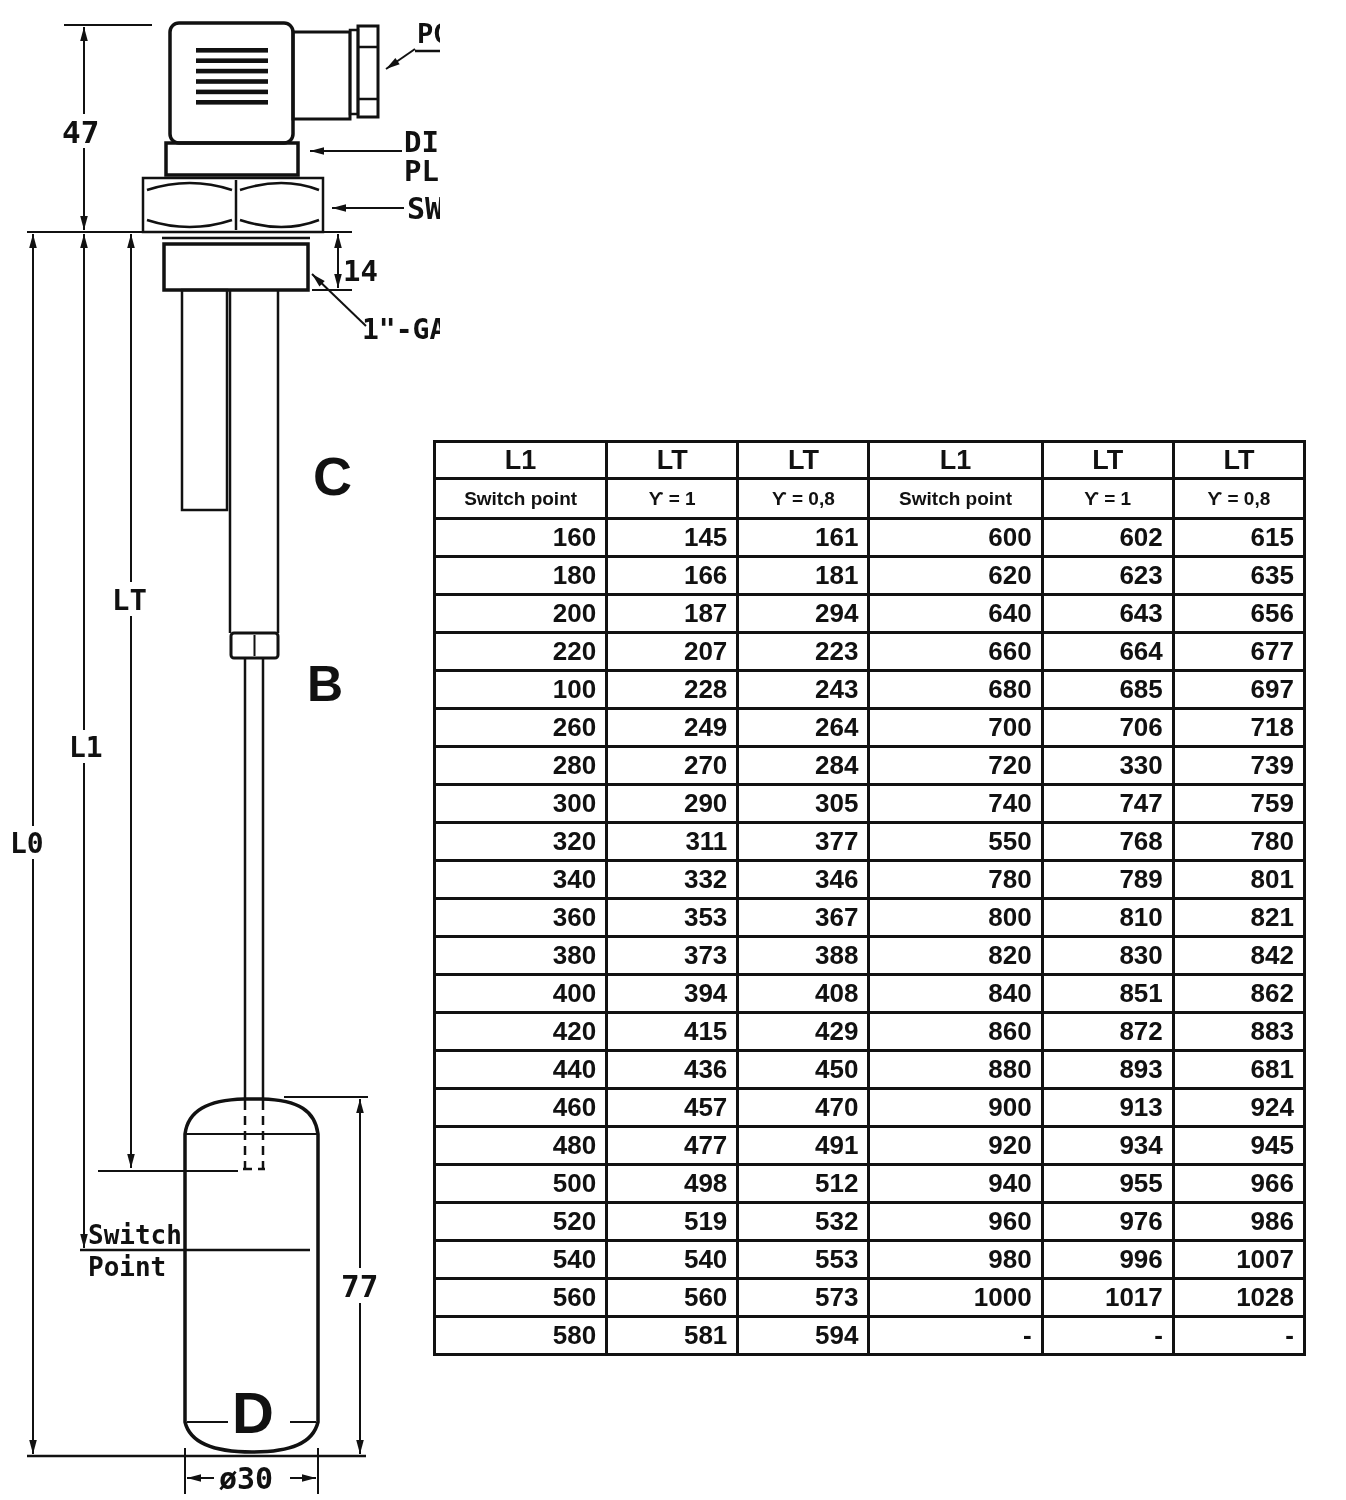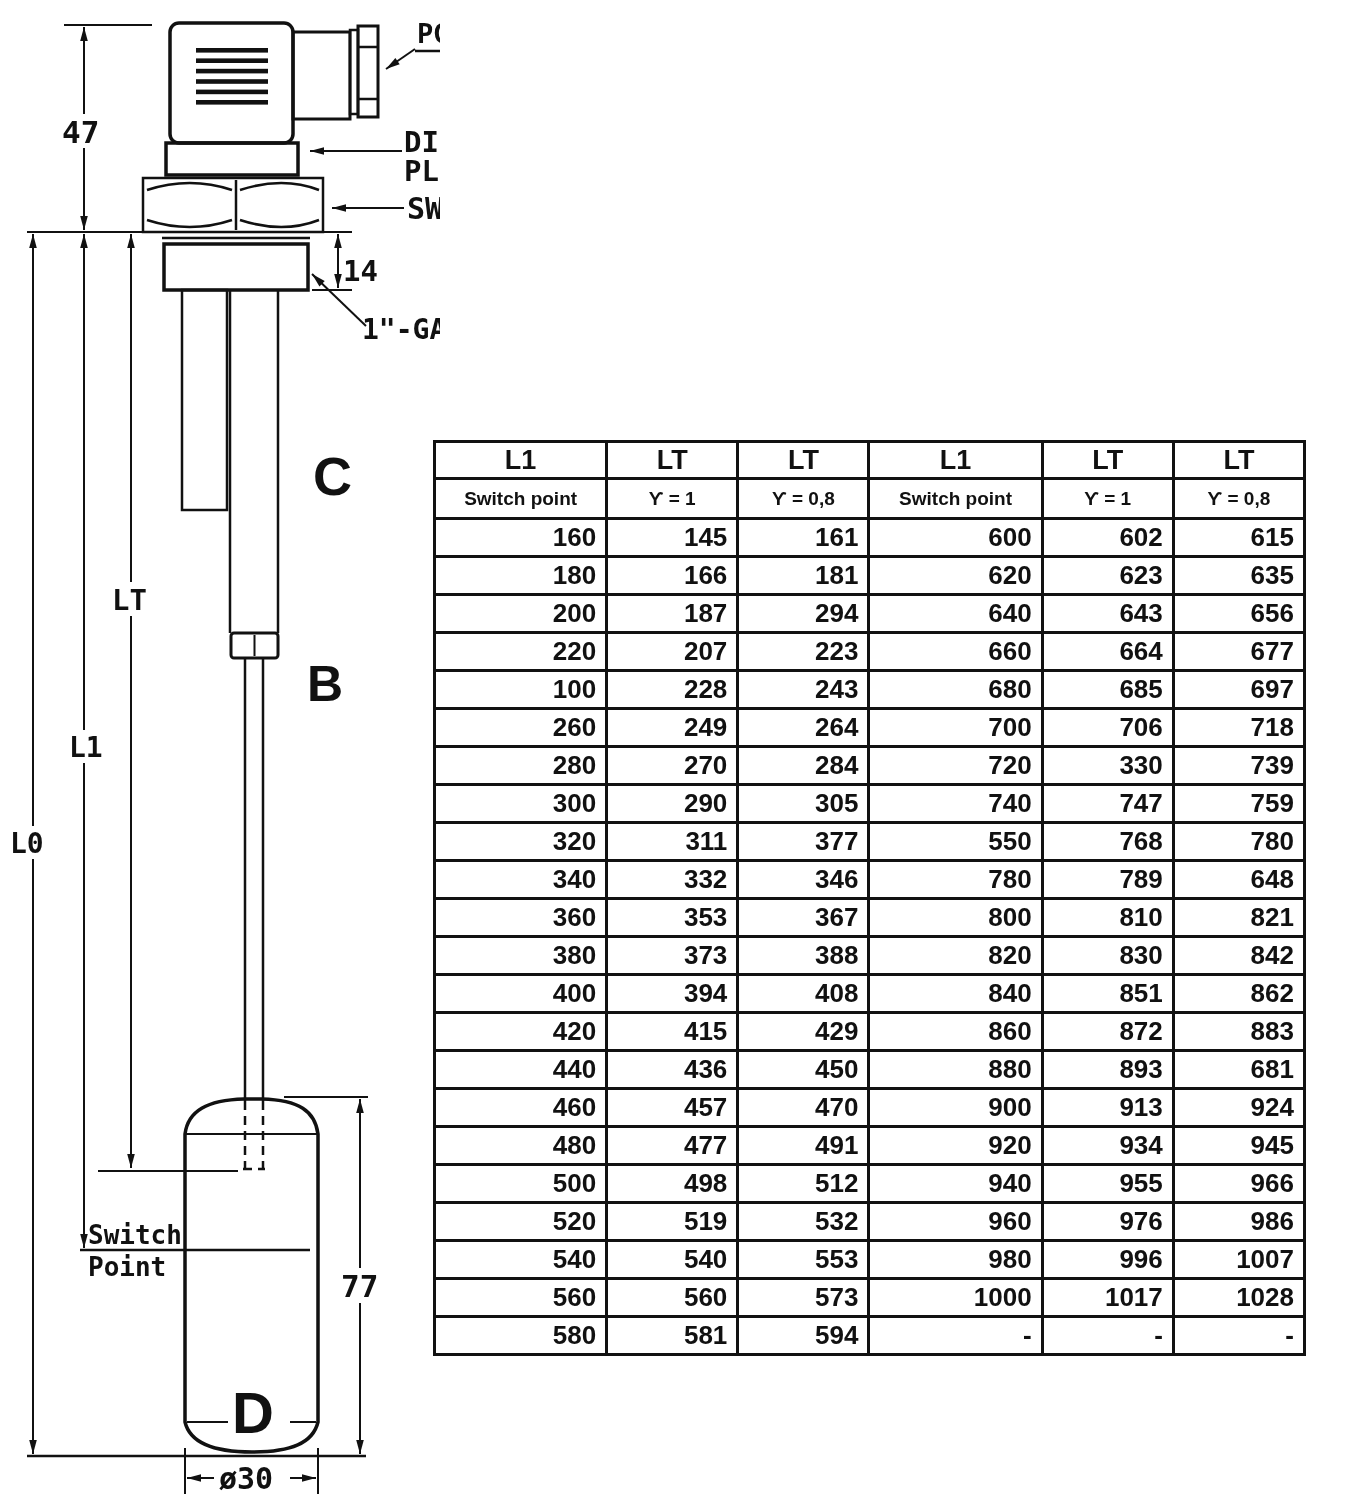--- a/index.html
+++ b/index.html
@@ -250,21 +250,21 @@
             <td>550</td>
             <td>768</td>
             <td>780</td>
           </tr>
           <tr>
             <td>340</td>
             <td>332</td>
             <td>346</td>
             <td>780</td>
             <td>789</td>
-            <td>648</td>
+            <td>801</td>
           </tr>
           <tr>
             <td>360</td>
             <td>353</td>
             <td>367</td>
             <td>800</td>
             <td>810</td>
             <td>821</td>
           </tr>
           <tr>

